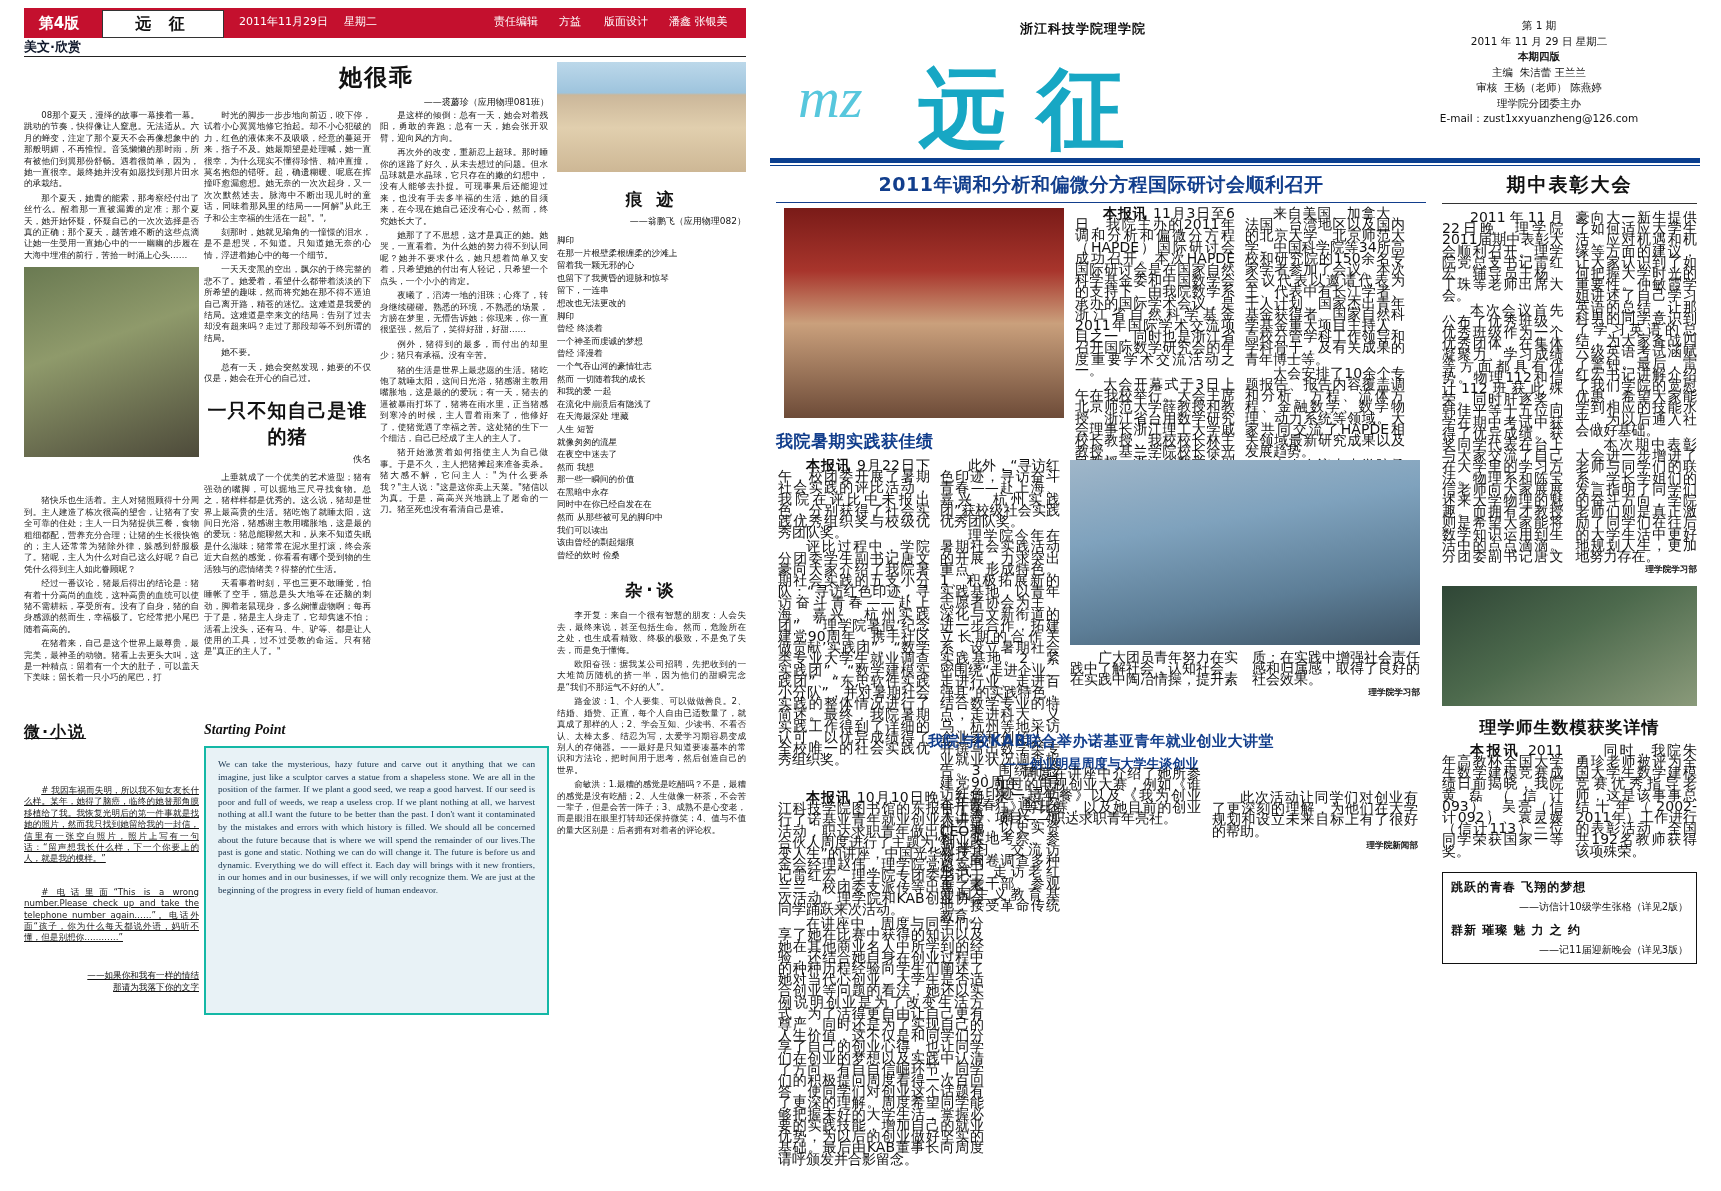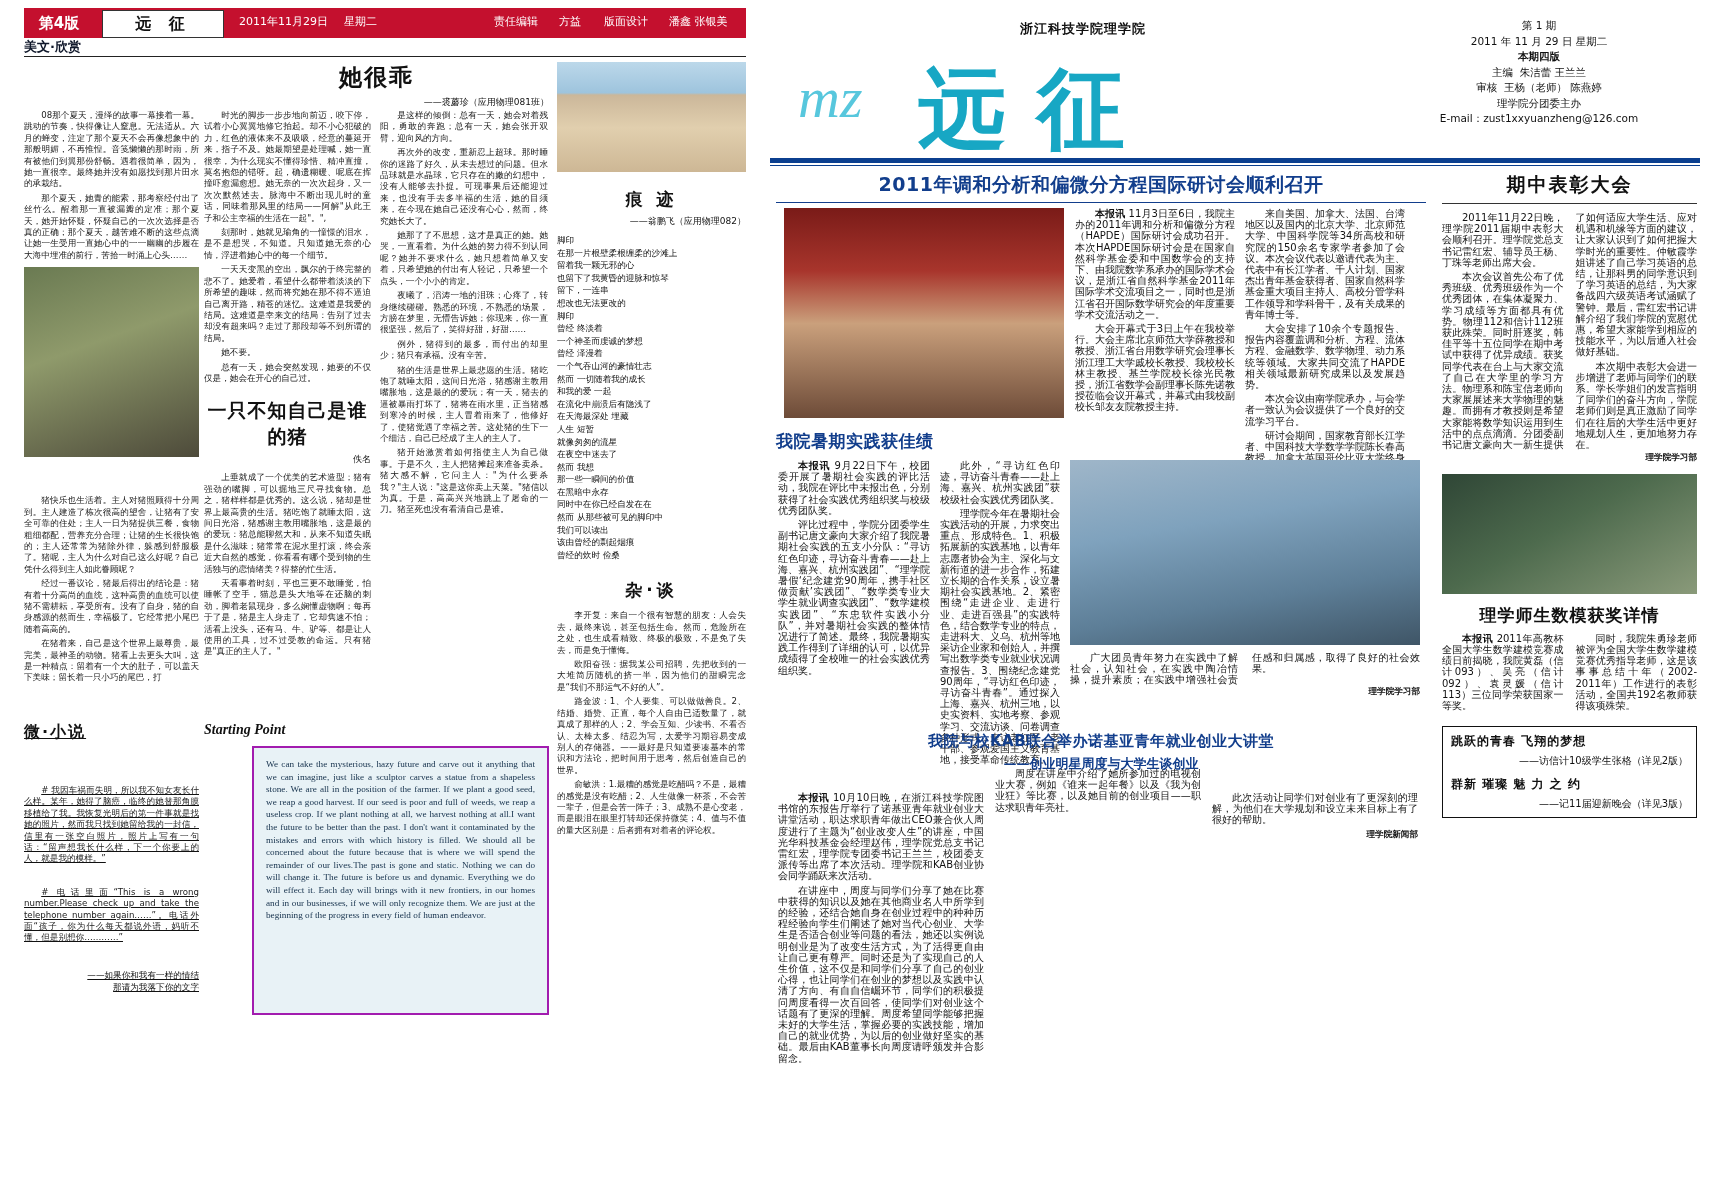--- a/index.html
+++ b/index.html
@@ -33,42 +33,42 @@
   .lp-body{position:absolute;left:0;top:54px;width:722px;height:1100px;}
 
   .headline1{font-size:23px;font-weight:bold;text-align:center;letter-spacing:2px;}
   .byline{font-size:9px;text-align:right;margin-top:3px;}
   .headline2{font-size:19px;font-weight:bold;text-align:center;letter-spacing:1px;}
   .headline3{font-size:17px;font-weight:bold;letter-spacing:4px;}
 
   .photo{background:#ccc;}
   .photo-beach{background:linear-gradient(#bcd8ea 0%,#9ec4dd 28%,#cbb79a 30%,#e1cfae 60%,#cdb795 100%);}
   .photo-girl{background:linear-gradient(160deg,#6a7a52 0%,#8f9a6b 40%,#4d4a3a 100%);}
-  .photo-sp{border:2px solid #a21caf;background:#e8f2f6;margin-left:48px;}
+  .photo-sp{border:2px solid #14b8a6;background:#e8f2f6;}
 
   .sp-title{font-family:"Liberation Serif",serif;font-style:italic;font-size:14px;text-align:left;font-weight:bold;}
   .sp-en{font-size:9.2px;line-height:12.6px;text-align:justify;color:#15314c;font-family:"Liberation Serif",serif;}
 
   
   .right-page{position:absolute;left:770px;top:6px;width:930px;height:1170px;}
   .rp-head{position:relative;height:150px;}
   .rp-org{position:absolute;left:148px;top:14px;width:330px;text-align:center;font-size:13px;letter-spacing:1px;font-weight:bold;}
   .logo-cn{position:absolute;left:10px;top:24px;width:520px;height:110px;}
   .logo-script{position:absolute;left:18px;top:34px;font-size:58px;font-style:italic;color:#57c7dd;
                font-family:"Liberation Serif",serif;}
   .rp-meta{position:absolute;right:6px;top:12px;width:310px;text-align:center;font-size:10.5px;line-height:15.5px;}
   .rp-meta .row{display:block;}
   .rp-rule{position:absolute;left:0;top:152px;width:930px;height:5px;background:#0b3f8f;}
   .rp-rule2{position:absolute;left:0;top:159px;width:930px;height:1px;background:#0b3f8f;}
 
   .rp-body{position:absolute;left:0;top:166px;width:930px;}
 
   .blue-headline{color:#123e8c;font-weight:bold;font-size:19px;text-align:center;letter-spacing:.5px;}
   .blue-headline-sm{color:#123e8c;font-weight:bold;font-size:17px;letter-spacing:.5px;}
-  .tiny{font-size:10px;line-height:11.2px;text-align:justify;}
+  .tiny{font-size:14px;line-height:11.2px;text-align:justify;}
   .tiny p{margin:0 0 3px 0;text-indent:2em;}
   .sig{text-align:right;font-weight:bold;font-size:8.6px;}
 
   .photo-conf{background:linear-gradient(#7a1b18 0%,#a8352c 30%,#caa07c 55%,#6d4b38 100%);}
   .photo-students{background:linear-gradient(170deg,#9fb6c9 0%,#7fa2bd 35%,#5d7e97 70%,#3f5566 100%);}
   .photo-class{background:linear-gradient(150deg,#2f4636 0%,#4d6a4d 45%,#8a9a7a 100%);}
 
   .award-box{border:1px solid #111;padding:6px 8px;}
   .award-line{font-size:12px;font-weight:bold;letter-spacing:1px;}
   .award-sub{font-size:10px;text-align:right;}

